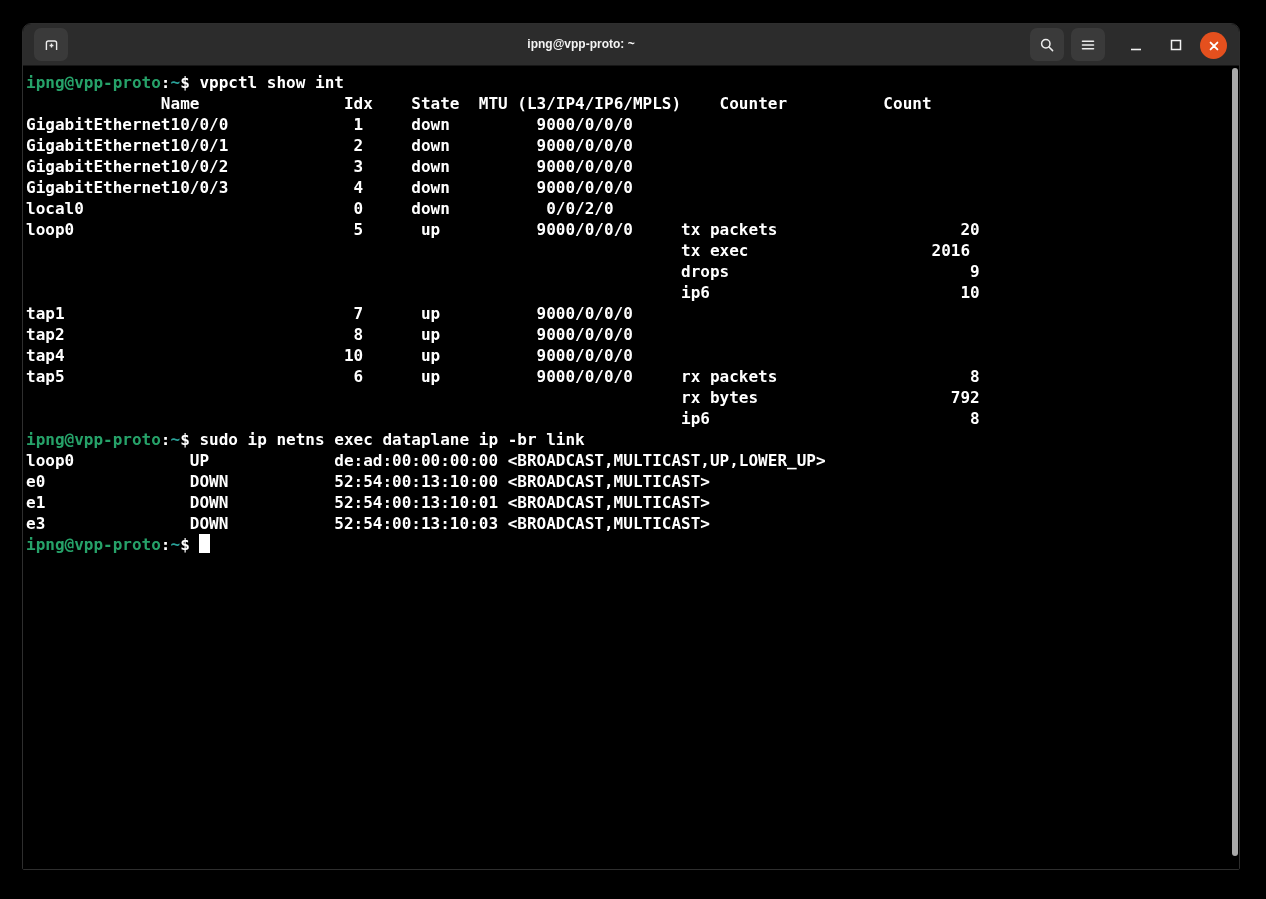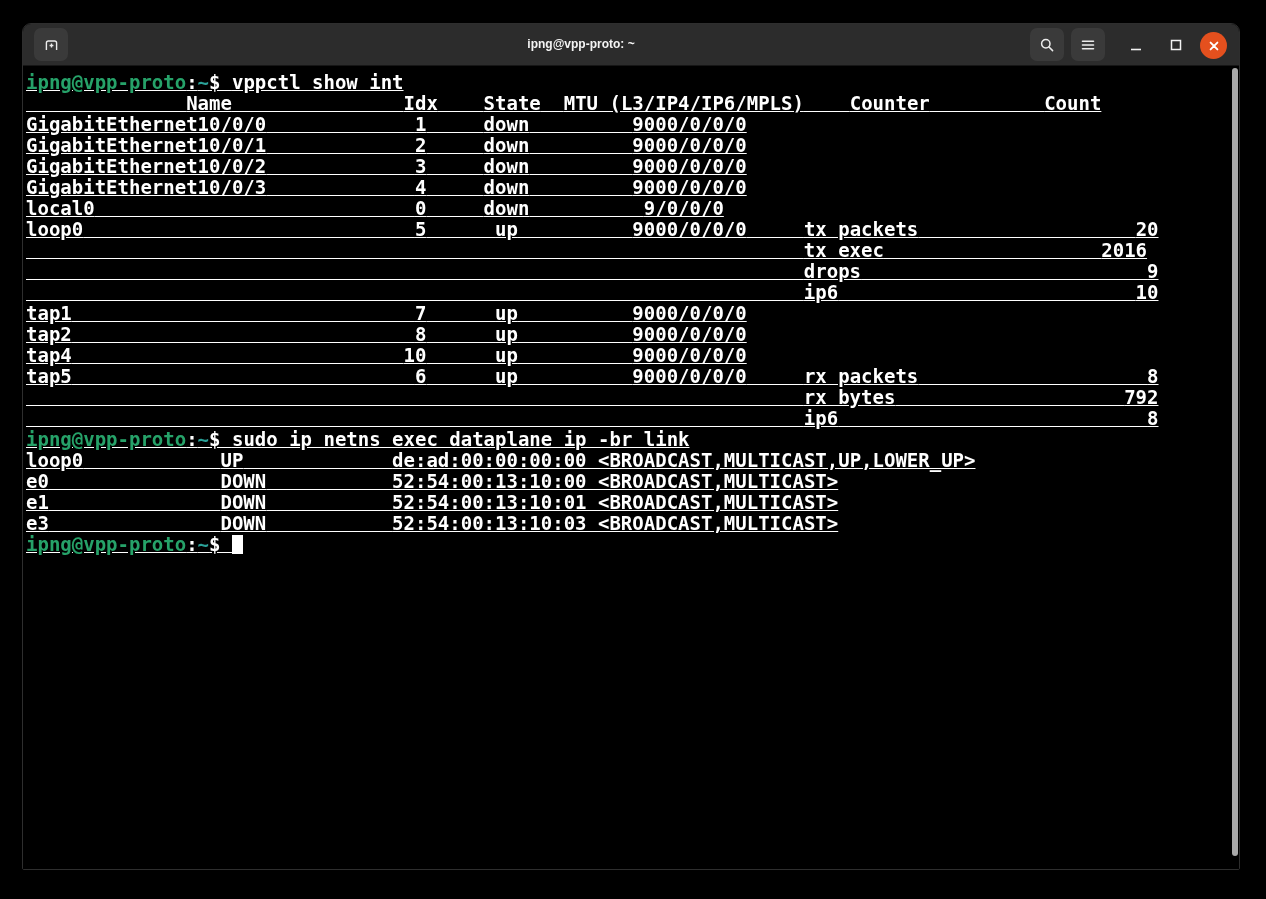--- a/index.html
+++ b/index.html
@@ -46,23 +46,22 @@
   .icon{stroke:#ececec;fill:none;stroke-width:1.4;}
   .terminal{
     position:relative;height:803px;box-sizing:border-box;
     padding:6px 3px 0 3px;background:var(--terminal-bg);
     cursor:text;
   }
   .line{
     white-space:pre;
     font-family:"DejaVu Sans Mono",monospace;
     font-weight:bold;
-    font-size:19px;line-height:21px;
+    font-size:16px;line-height:21px;
     color:var(--fg);
-    text-decoration:underline;
   }
   .c-green{color:var(--green);}
   .c-teal{color:var(--teal);}
   .cursor{
     display:inline-block;width:11px;height:19px;
     background:var(--fg);vertical-align:-3px;
   }
   .scrollbar{
     position:absolute;right:1px;top:2px;width:6px;height:788px;
     background:var(--scrollbar);border-radius:3px;cursor:pointer;
@@ -118,21 +117,21 @@
   </div>
 
   <div class="terminal">
     <div id="terminal-output">
         <div class="line"><span class="c-green">ipng@vpp-proto</span><span>:</span><span class="c-teal">~</span><span>$ </span><span>vppctl show int</span></div>
         <div class="line"><span>              </span><span>Name</span><span>               </span><span>Idx</span><span>    </span><span>State</span><span>  </span><span>MTU (L3/IP4/IP6/MPLS)</span><span>    </span><span>Counter</span><span>          </span><span>Count</span></div>
         <div class="line"><span>GigabitEthernet10/0/0</span><span>             </span><span>1</span><span>     </span><span>down</span><span>         </span><span>9000/0/0/0</span></div>
         <div class="line"><span>GigabitEthernet10/0/1</span><span>             </span><span>2</span><span>     </span><span>down</span><span>         </span><span>9000/0/0/0</span></div>
         <div class="line"><span>GigabitEthernet10/0/2</span><span>             </span><span>3</span><span>     </span><span>down</span><span>         </span><span>9000/0/0/0</span></div>
         <div class="line"><span>GigabitEthernet10/0/3</span><span>             </span><span>4</span><span>     </span><span>down</span><span>         </span><span>9000/0/0/0</span></div>
-        <div class="line"><span>local0</span><span>                            </span><span>0</span><span>     </span><span>down</span><span>          </span><span>9/0/0/0</span></div>
+        <div class="line"><span>local0</span><span>                            </span><span>0</span><span>     </span><span>down</span><span>          </span><span>0/0/2/0</span></div>
         <div class="line"><span>loop0</span><span>                             </span><span>5</span><span>      </span><span>up</span><span>          </span><span>9000/0/0/0</span><span>     </span><span>tx packets</span><span>                   </span><span>20</span></div>
         <div class="line"><span>                                                                    </span><span>tx exec</span><span>                   </span><span>2016</span></div>
         <div class="line"><span>                                                                    </span><span>drops</span><span>                         </span><span>9</span></div>
         <div class="line"><span>                                                                    </span><span>ip6</span><span>                          </span><span>10</span></div>
         <div class="line"><span>tap1</span><span>                              </span><span>7</span><span>      </span><span>up</span><span>          </span><span>9000/0/0/0</span></div>
         <div class="line"><span>tap2</span><span>                              </span><span>8</span><span>      </span><span>up</span><span>          </span><span>9000/0/0/0</span></div>
         <div class="line"><span>tap4</span><span>                             </span><span>10</span><span>      </span><span>up</span><span>          </span><span>9000/0/0/0</span></div>
         <div class="line"><span>tap5</span><span>                              </span><span>6</span><span>      </span><span>up</span><span>          </span><span>9000/0/0/0</span><span>     </span><span>rx packets</span><span>                    </span><span>8</span></div>
         <div class="line"><span>                                                                    </span><span>rx bytes</span><span>                    </span><span>792</span></div>
         <div class="line"><span>                                                                    </span><span>ip6</span><span>                           </span><span>8</span></div>

